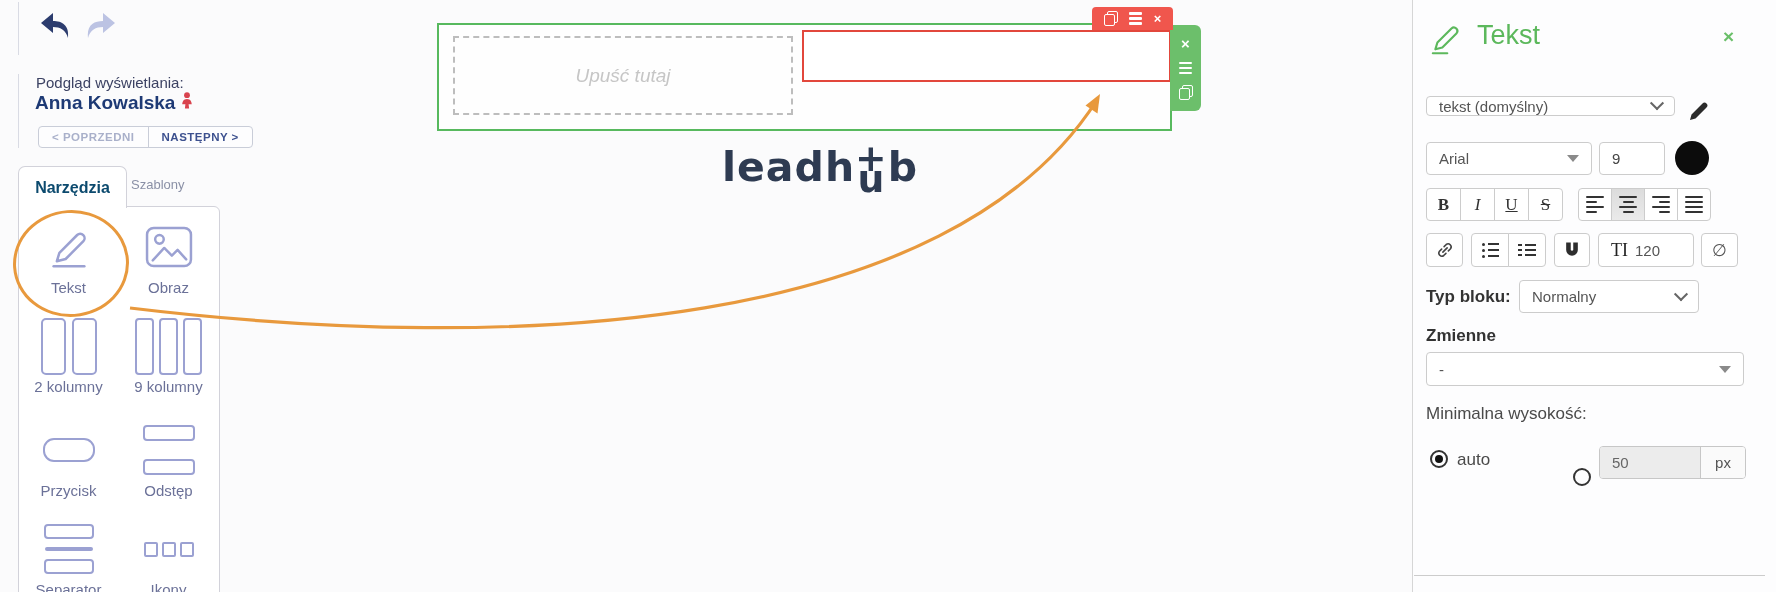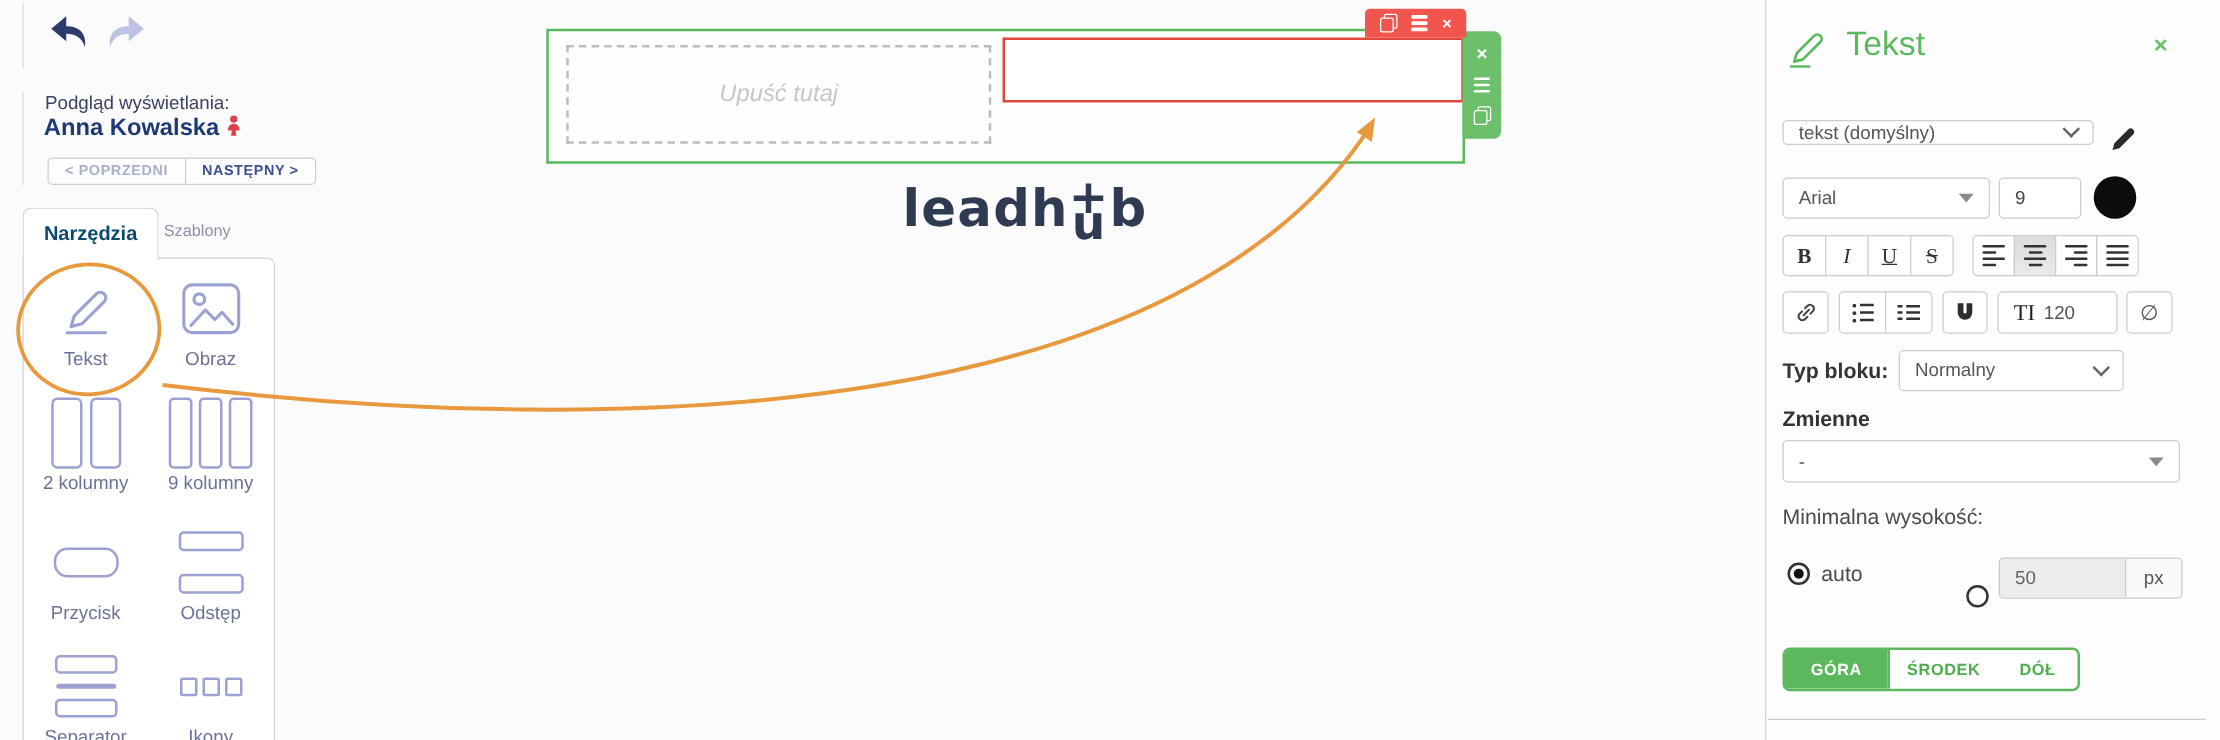--- a/index.html
+++ b/index.html
@@ -8,21 +8,21 @@
     background:#fbfbfc;font-family:"Liberation Sans",sans-serif;color:#333;
     -webkit-font-smoothing:antialiased;
   }
 
   
   .vline{position:absolute;left:18px;width:0;border-left:1px solid #d9dbe4;}
   .undo-btn,.redo-btn{position:absolute;top:12px;width:34px;height:28px;cursor:pointer;}
   .undo-btn{left:38px;}
   .redo-btn{left:84px;transform:scaleX(-1);}
   .preview-label{position:absolute;left:36px;top:74px;font-size:15px;color:#3c4263;}
-  .preview-name{position:absolute;left:35px;top:92px;font-size:19px;font-weight:bold;color:#1e3a75;display:flex;gap:6px;}
+  .preview-name{position:absolute;left:35px;top:92px;font-size:19px;font-weight:bold;color:#1e3a75;display:flex;align-items:center;gap:6px;}
   .prevnext{position:absolute;left:38px;top:126px;display:flex;border:1px solid #c9cdd8;border-radius:4px;background:#fdfdfe;overflow:hidden;}
   .pn-btn{padding:4px 13px;font-size:11.5px;font-weight:bold;letter-spacing:.5px;white-space:nowrap;cursor:pointer;}
   .pn-prev{color:#a9b0ca;border-right:1px solid #c9cdd8;}
   .pn-next{color:#3d518f;}
 
   
   .tab-active{position:absolute;left:18px;top:166px;width:107px;height:41px;background:#fff;
     border:1px solid #d2d2da;border-bottom:none;border-radius:7px 7px 0 0;display:flex;align-items:center;
     justify-content:center;font-weight:bold;font-size:16px;color:#0c4a6e;z-index:3;cursor:pointer;}
   .tab-inactive{position:absolute;left:131px;top:177px;font-size:13px;color:#8a90a6;z-index:3;cursor:pointer;}
@@ -430,20 +430,15 @@
 
   <div class="rp rp-plain" style="left:13px;top:404px;text-align:center;">Minimalna wysokość:</div>
   <div class="rp radio checked" style="left:17px;top:450px;"></div>
   <div class="rp rp-plain" style="left:44px;top:450px;">auto</div>
   <div class="rp radio" style="left:160px;top:450px;"></div>
   <div class="rp px-group" style="left:186px;top:446px;height:33px;">
     <div class="px-inp">50</div>
     <div class="px-unit">px</div>
   </div>
 
-  <div class="rp align-group" style="left:13px;top:518px;">
-    <div class="ag-btn active" style="width:82px;">GÓRA</div>
-    <div class="ag-btn" style="width:86px;border-left:2px solid #5cb85c;">ŚRODEK</div>
-    <div class="ag-btn" style="width:64px;">DÓŁ</div>
-  </div>
 
   <div class="rp-divider"></div>
 </div>
 
 </body></html>

